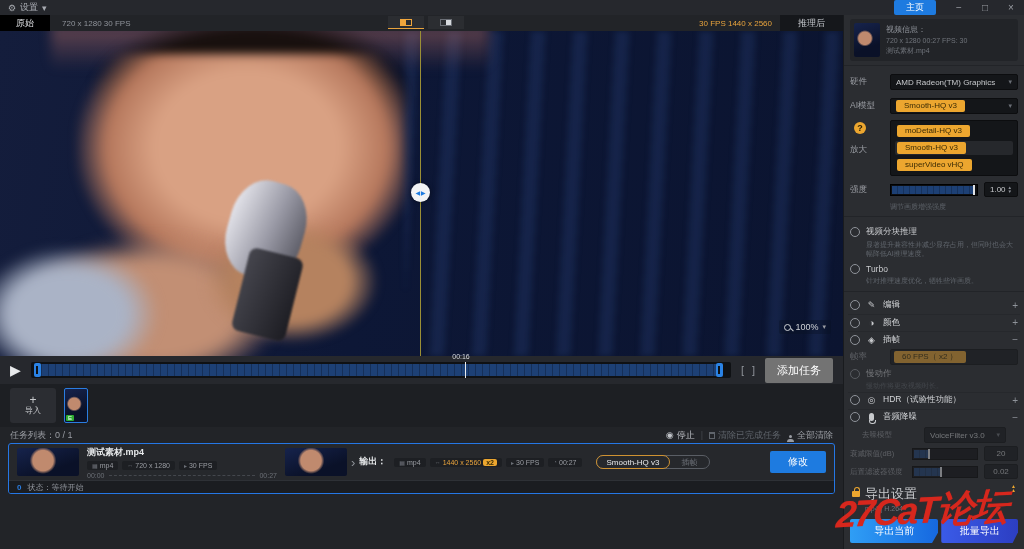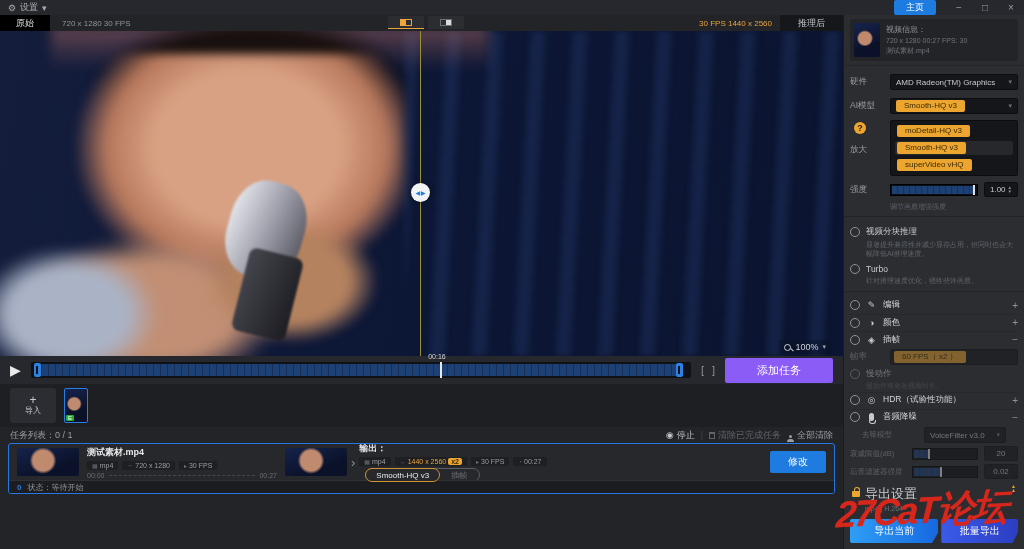--- a/index.html
+++ b/index.html
@@ -36,37 +36,37 @@
   .p-glow-top { position:absolute; left:6%; top:-2%; width:52%; height:14%; background:linear-gradient(180deg,rgba(200,120,105,.45),transparent); filter:blur(6px); }
   .p-hair { position:absolute; left:11%; top:-6%; width:38%; height:48%; background:radial-gradient(ellipse at 50% 50%,#18100e 0 52%,transparent 72%); filter:blur(4px); }
   .p-face { position:absolute; left:9%; top:7%; width:39%; height:72%; background:radial-gradient(ellipse at 52% 40%,#d9a183 0 38%,#b5775c 58%,transparent 72%); filter:blur(5px); }
   .p-chest { position:absolute; left:2%; top:62%; width:32%; height:48%; background:radial-gradient(ellipse,#c28f74 0 45%,transparent 68%); filter:blur(7px); }
   .p-shirt { position:absolute; left:-3%; bottom:-8%; width:22%; height:42%; background:radial-gradient(ellipse,#aab3c6 0 45%,transparent 70%); filter:blur(6px); }
   .p-hand { position:absolute; left:23%; top:56%; width:23%; height:42%; background:radial-gradient(ellipse,#b5825f 0 42%,transparent 64%); filter:blur(5px); }
   .p-mic-head { position:absolute; left:27%; top:46%; width:9%; height:30%; background:linear-gradient(100deg,#ececf2,#9a9aa6 55%,#54545e); border-radius:42%; transform:rotate(16deg); filter:blur(1px); }
   .p-mic-body { position:absolute; left:28.5%; top:68%; width:6.5%; height:26%; background:linear-gradient(100deg,#46464e,#1c1c22); border-radius:8px; transform:rotate(14deg); filter:blur(1px); }
   .divider-line { position:absolute; left:420px; top:0; bottom:0; width:1px; background:#9b8f35; z-index:3; }
   .divider-handle { position:absolute; left:411px; top:152px; width:19px; height:19px; border-radius:50%; background:#f2f3f5; z-index:4; display:flex; align-items:center; justify-content:center; gap:1px; color:#1e7be0; font-size:6px; box-shadow:0 0 4px rgba(0,0,0,.5); }
-  .zoom-pill { position:absolute; right:12px; bottom:2px; display:flex; align-items:center; gap:4px; color:#cfd2d6; font-size:9px; z-index:4; background:rgba(10,16,34,.35); padding:2px 5px; border-radius:2px; }
+  .zoom-pill { position:absolute; right:12px; bottom:22px; display:flex; align-items:center; gap:4px; color:#cfd2d6; font-size:9px; z-index:4; background:rgba(10,16,34,.35); padding:2px 5px; border-radius:2px; }
   .mag { width:7px; height:7px; border:1.3px solid #cfd2d6; border-radius:50%; position:relative; display:inline-block; }
   .mag::after { content:''; position:absolute; width:3.5px; height:1.3px; background:#cfd2d6; transform:rotate(45deg); right:-3px; bottom:-1px; }
   .zoom-chev { font-size:7px; color:#9a9da3; }
 
   
   .playbar { height:28px; background:#26282d; display:flex; align-items:center; padding:0 10px; gap:10px; position:relative; }
   .play-btn { color:#e8eaec; font-size:14px; line-height:1; }
   .timeline { flex:1; height:16px; background:#0f1114; border-radius:2px; position:relative; }
   .tl-fill { position:absolute; left:4px; right:12px; top:2px; bottom:2px; background:repeating-linear-gradient(90deg,#1d4075 0 6px,#152f58 6px 7px); }
   .tl-hl { position:absolute; left:3px; top:1px; width:7px; height:14px; background:#2a82e4; border-radius:2px; }
   .tl-hl::after, .tl-hr::after { content:''; position:absolute; left:2.5px; top:3px; width:2px; height:8px; background:#0f1114; }
   .tl-hr { position:absolute; right:8px; top:1px; width:7px; height:14px; background:#2a82e4; border-radius:2px; }
   .playhead { position:absolute; left:62%; top:0; bottom:0; width:1.5px; background:#e8eaec; }
   .playhead-time { position:absolute; left:60.2%; top:-9px; font-size:7px; color:#d7dade; }
   .trim-btns { display:flex; gap:8px; color:#8f939a; font-size:11px; }
-  .add-task-btn { background:#8b5cf6; color:#fff; font-size:11px; padding:5px 32px; border-radius:2px; }
+  .add-task-btn { background:#737373; color:#fff; font-size:11px; padding:5px 12px; border-radius:2px; }
 
   
   .mediabin { height:43px; background:#1d1f23; display:flex; align-items:center; padding:0 10px; gap:8px; }
   .import-btn { width:46px; height:35px; background:#2b2d32; border-radius:3px; display:flex; flex-direction:column; align-items:center; justify-content:center; color:#c8cacd; }
   .import-plus { font-size:12px; line-height:10px; }
   .import-label { font-size:8px; }
   .bin-thumb { width:24px; height:35px; border:1px solid #2a7de1; border-radius:2px; position:relative; }
   .mini-scene { background:radial-gradient(circle at 42% 45%, #c08a6e 0 26%, transparent 34%), linear-gradient(160deg,#16234c 0%,#0a1128 70%); }
   .bin-badge { position:absolute; left:1px; bottom:1px; background:#2fae33; color:#fff; font-size:6px; padding:0 2px; border-radius:1px; }
 
@@ -88,21 +88,21 @@
   .tc-info { display:flex; flex-direction:column; gap:2px; width:190px; }
   .tc-name { font-size:9px; color:#e6e8ea; font-weight:bold; }
   .badge-row { display:flex; gap:4px; align-items:center; }
   .badge { background:#1d1f23; color:#9a9da3; font-size:7px; padding:1px 5px; border-radius:2px; display:flex; align-items:center; gap:2px; }
   .badge .b-ic { font-size:6px; color:#6b6f76; }
   .b-orange { color:#e8a33d; }
   .chip-x2 { background:#eca62f; color:#3a2b05; font-size:7px; padding:0 3px; border-radius:2px; font-weight:bold; }
   .prog-row { display:flex; align-items:center; gap:4px; font-size:7px; color:#6b6f76; }
   .prog-dash { flex:1; border-top:1px dashed #44474d; }
   .tc-arrow { color:#8f939a; font-size:13px; margin:0 -4px; }
-  .tc-out { display:flex; flex-direction:column; gap:2px; }
+  .tc-out { display:flex; flex-direction:row; gap:8px; }
   .out-label { font-size:9px; color:#e6e8ea; font-weight:bold; }
   .model-pill { display:flex; align-items:center; border:1px solid #5a5e65; border-radius:9px; height:14px; margin-left:6px; }
   .mp-seg1 { border:1px solid #cf9232; border-radius:9px; padding:0 10px; font-size:8px; color:#e8e9eb; height:14px; display:flex; align-items:center; margin:-1px; background:#26282c; z-index:1; }
   .mp-seg2 { padding:0 12px; font-size:8px; color:#6b6f76; }
   .modify-btn { margin-left:auto; background:#1e7be0; color:#fff; font-size:10px; padding:4px 18px; border-radius:2px; }
   .tc-status { height:13px; background:#1b1d21; border-top:1px solid #2e3136; display:flex; align-items:center; gap:6px; padding:0 8px; font-size:8px; color:#8f939a; }
   .tc-index { color:#2a7de1; font-weight:bold; }
 
   
   .sidebar { position:absolute; left:843px; top:15px; width:181px; height:534px; background:#2b2d31; border-left:1px solid #191b1e; display:flex; flex-direction:column; padding:4px 6px 6px 6px; font-size:9px; overflow:hidden; }

